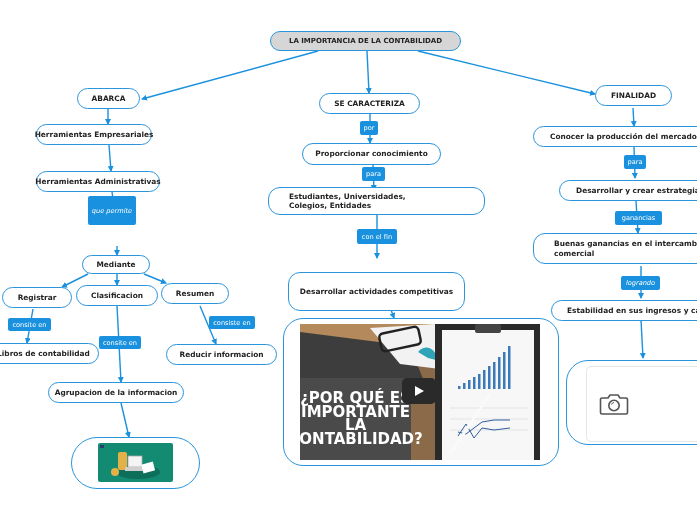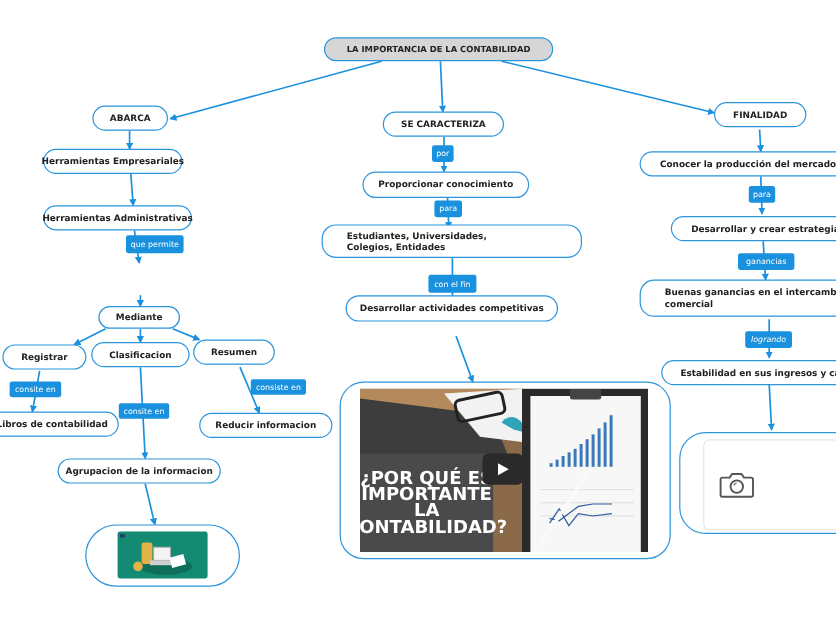--- a/index.html
+++ b/index.html
@@ -81,21 +81,21 @@
 
   <div class="node" style="left:77px;top:88px;width:63px;height:21px;">
     <span>ABARCA</span>
   </div>
   <div class="node" style="left:36px;top:124px;width:116px;height:21px;align-items:center;">
     <span>Herramientas Empresariales</span>
   </div>
   <div class="node" style="left:36px;top:171px;width:124px;height:21px;">
     <span>Herramientas Administrativas</span>
   </div>
-  <div class="label" style="left:105px;top:196px;width:48px;height:15px;">
+  <div class="label" style="left:88px;top:196px;width:48px;height:29px;font-style:italic;">
     <span>que permite</span>
   </div>
   <div class="node" style="left:82px;top:255px;width:68px;height:19px;">
     <span>Mediante</span>
   </div>
   <div class="node" style="left:2px;top:287px;width:70px;height:21px;">
     <span>Registrar</span>
   </div>
   <div class="node" style="left:76px;top:285px;width:82px;height:21px;">
     <span>Clasificacion</span>
@@ -146,21 +146,21 @@
   </div>
   <div class="label" style="left:362px;top:167px;width:23px;height:14px;">
     <span>para</span>
   </div>
   <div class="node left" style="left:268px;top:187px;width:217px;height:28px;padding-left:20px;padding-right:40px;">
     <span>Estudiantes, Universidades, Colegios, Entidades</span>
   </div>
   <div class="label" style="left:357px;top:229px;width:40px;height:15px;">
     <span>con el fin</span>
   </div>
-  <div class="node" style="left:288px;top:246px;width:177px;height:22px;">
+  <div class="node" style="left:288px;top:272px;width:177px;height:39px;">
     <span>Desarrollar actividades competitivas</span>
   </div>
   <div class="imgnode" style="left:283px;top:318px;width:276px;height:148px;border-radius:20px;"></div>
   <div class="video">
     <svg width="240" height="136" viewBox="0 0 240 136" style="position:absolute;left:0;top:0;">
       <rect x="0" y="0" width="240" height="136" fill="#8a6a48"></rect>
       <rect x="0" y="0" width="240" height="20" fill="#b48a5c"></rect>
       <polygon points="0,8 110,22 125,60 0,60" fill="#3d3d3d"></polygon>
       <polygon points="70,4 135,0 140,45 100,40" fill="#f2f2f2"></polygon>
       <rect x="80" y="6" width="40" height="18" rx="4" fill="none" stroke="#222" stroke-width="2.5" transform="rotate(-12 100 15)"></rect>

